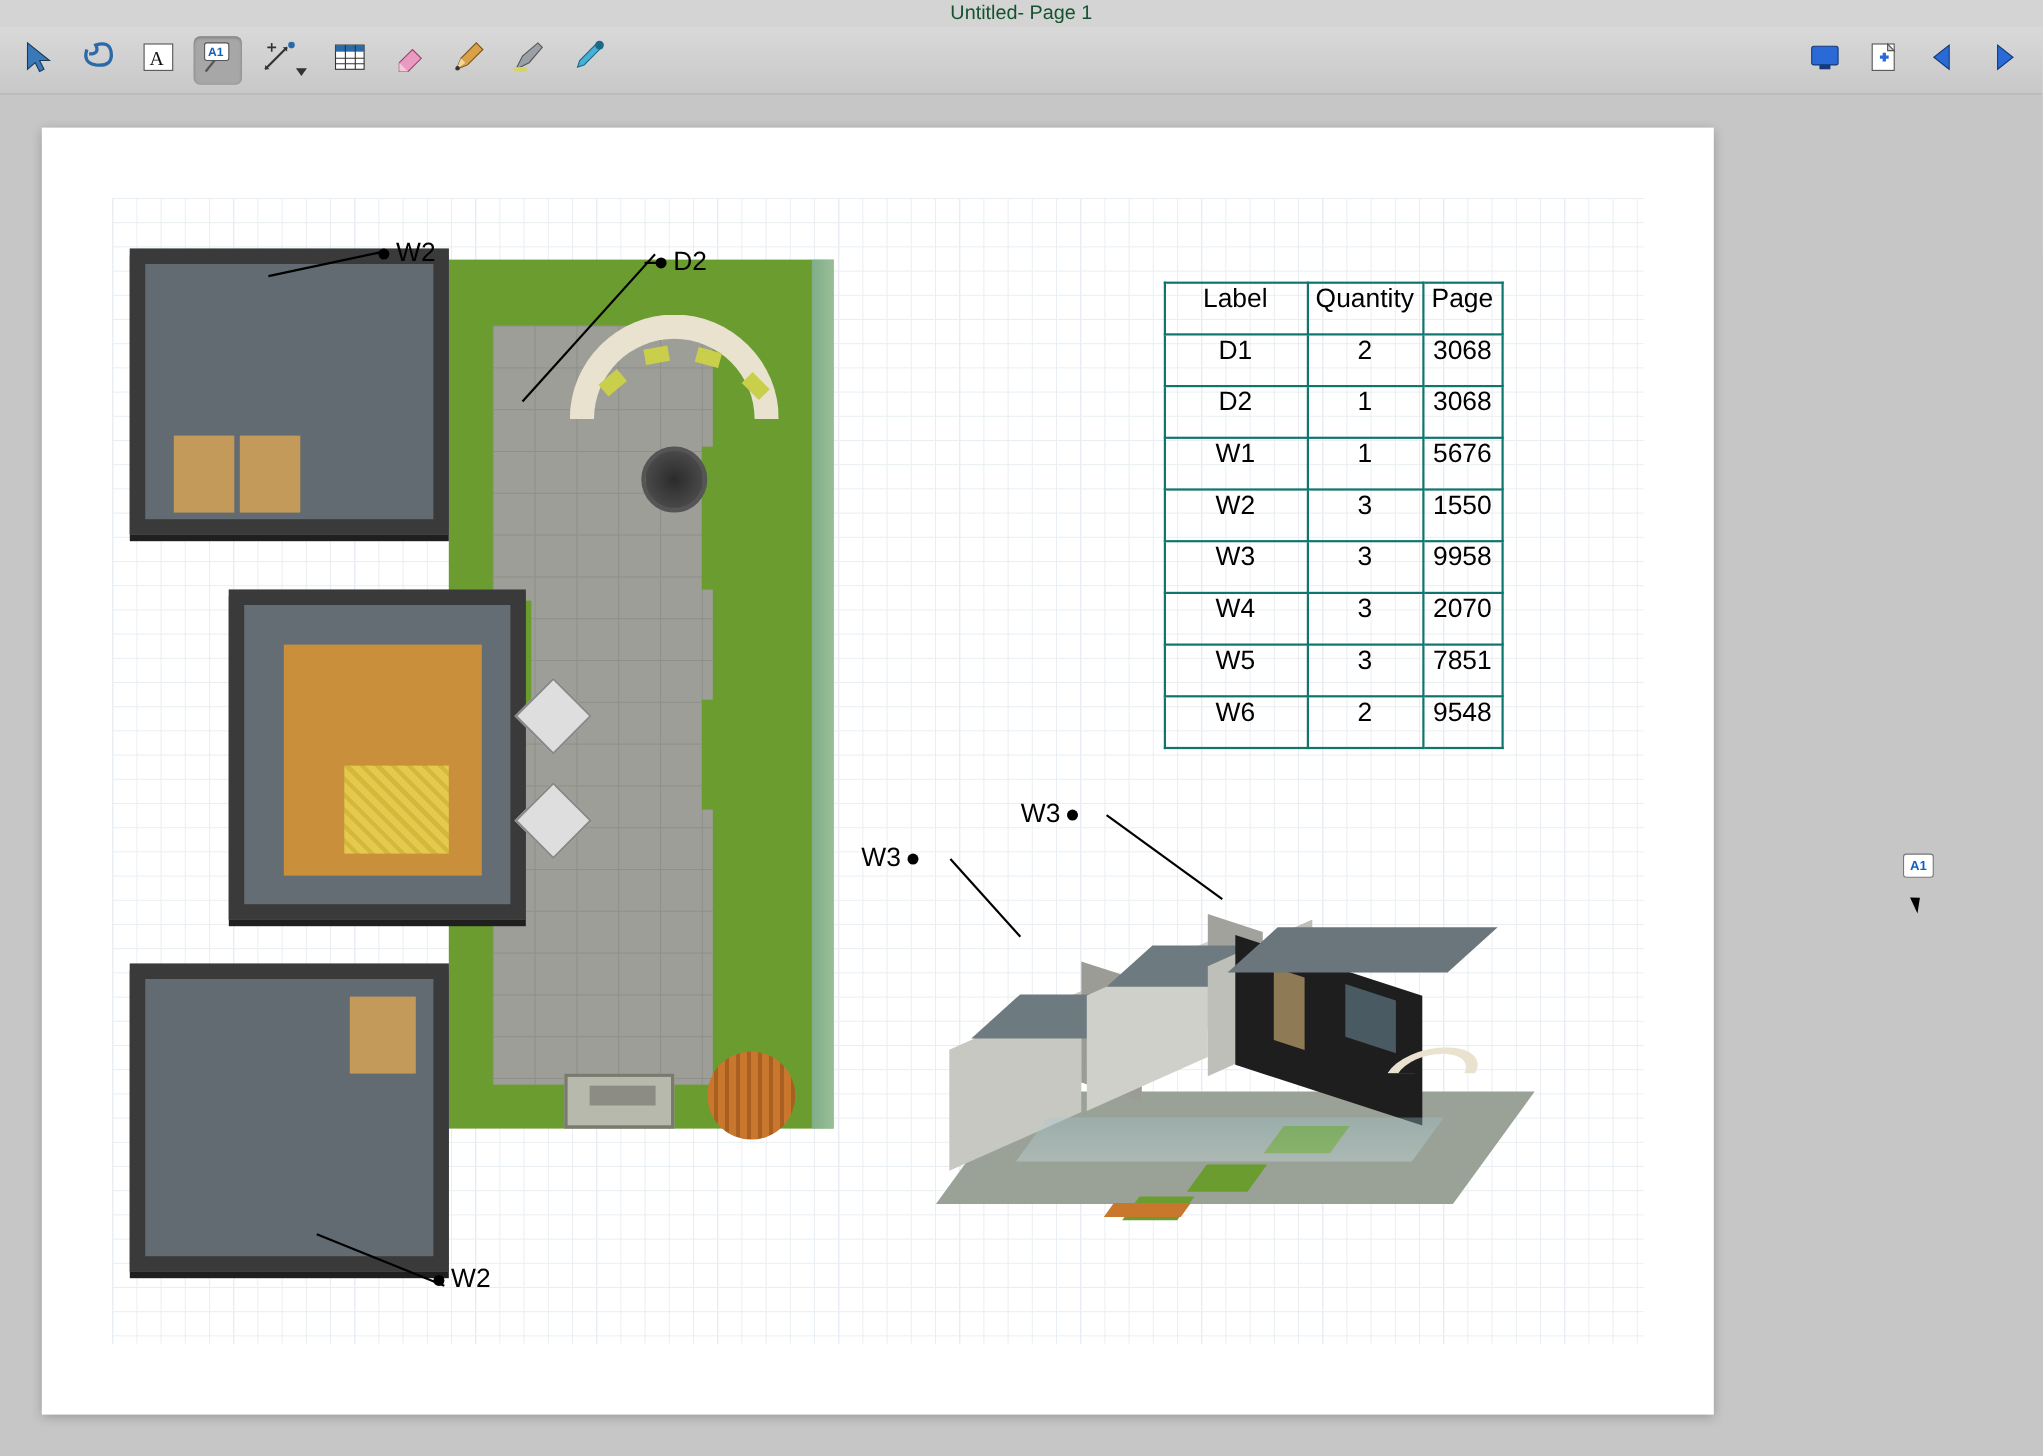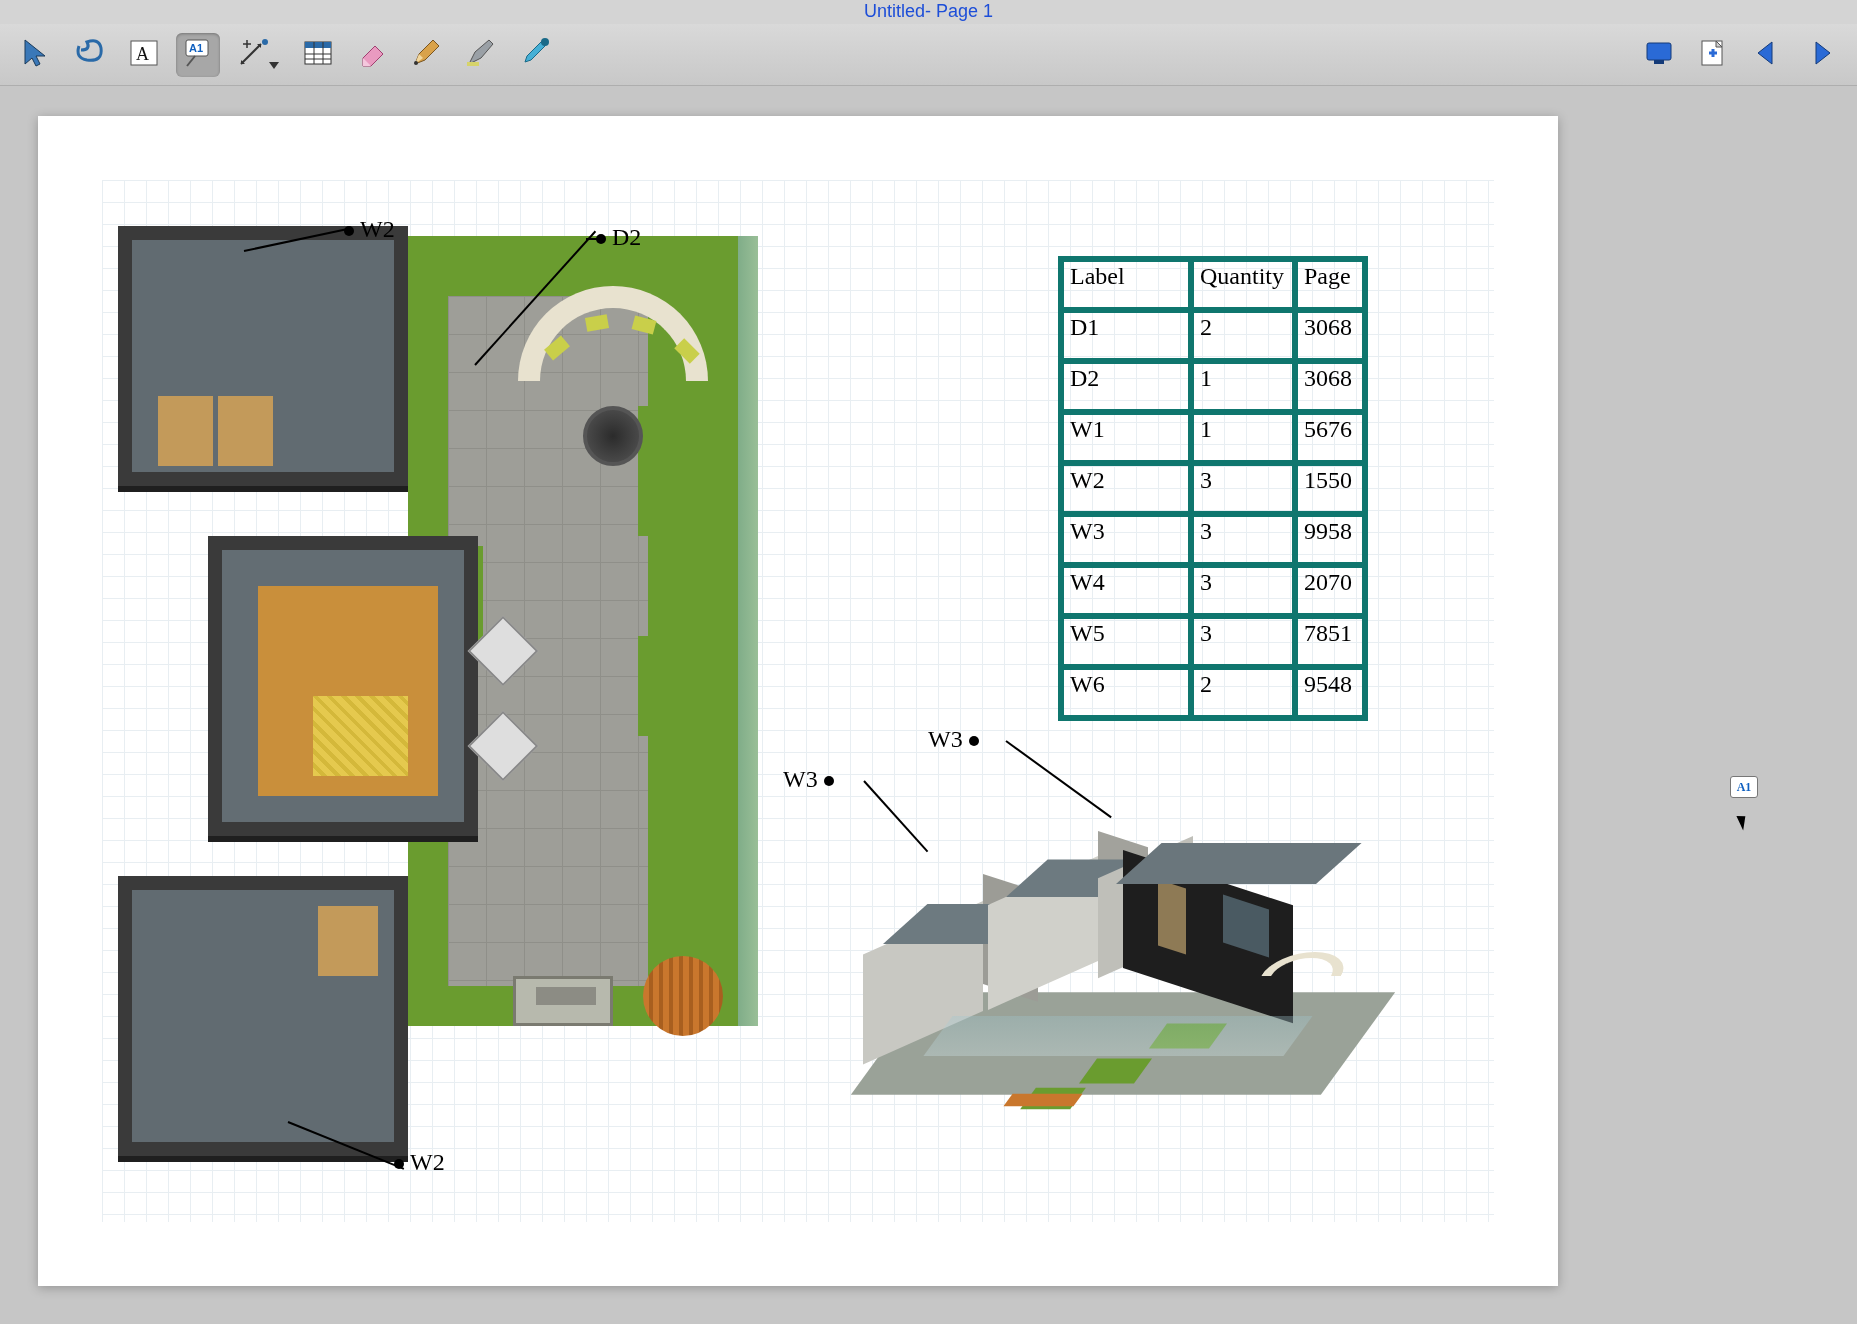--- a/index.html
+++ b/index.html
@@ -2,41 +2,41 @@
 <html><head>
 <meta charset="utf-8">
 <style>
   * { box-sizing: border-box; margin: 0; padding: 0; }
   html, body { width: 1857px; height: 1324px; overflow: hidden; font-family: "Helvetica Neue", Arial, sans-serif; }
   body { background: #c6c6c6; }
 
   
   .titlebar {
     height: 24px; line-height: 18px; text-align: center;
-    font-size: 18px; color: #1d4ed8; background: #d4d4d4;
+    font-size: 18px; color: #14532d; background: #d4d4d4;
     padding-top: 2px;
   }
   .toolbar {
     height: 62px; background: linear-gradient(#d9d9d9,#c8c8c8);
     border-bottom: 1px solid #aeaeae;
     display: flex; align-items: center; padding: 0 14px; gap: 10px;
     position: relative;
   }
   .toolbar .spacer { flex: 1; }
   .tool-btn {
     width: 44px; height: 44px; border-radius: 6px;
     display: flex; align-items: center; justify-content: center;
     cursor: pointer;
   }
   .tool-btn.active { background: #a7a7a7; box-shadow: inset 0 1px 3px rgba(0,0,0,.3); }
   .tool-btn svg { width: 34px; height: 34px; }
   .dropdown-caret { width:0;height:0;border-left:5px solid transparent;border-right:5px solid transparent;border-top:7px solid #333;margin-left:-2px;margin-top:22px;}
 
   
-  .workspace { position: absolute; top: 86px; left: 0; right: 0; bottom: 0; background:#c6c6c6;font-family:Liberation Serif, serif; }
+  .workspace { position: absolute; top: 86px; left: 0; right: 0; bottom: 0; background:#c6c6c6; }
   .page {
     position: absolute; left: 38px; top: 30px; width: 1520px; height: 1170px;
     background: #fff; box-shadow: 0 2px 10px rgba(0,0,0,.25);
   }
   .page-inner {
     position:absolute; left:64px; top:64px; right:64px; bottom:64px;
     background-image:
       linear-gradient(#e8eef2 1px, transparent 1px),
       linear-gradient(90deg,#e8eef2 1px, transparent 1px),
       linear-gradient(#dbe6ed 1px, transparent 1px),
@@ -68,21 +68,21 @@
   .iso-front { position:absolute; background:#2a2a2a; transform:skewY(18deg); transform-origin:top left;}
   .iso-side { position:absolute; background:#bcbcb6; transform:skewY(-24deg); transform-origin:top right;}
 
   
   .callout { position:absolute; font-size:24px; font-weight:500; color:#000; white-space:nowrap; }
   .callout .dot { display:inline-block;width:10px;height:10px;background:#000;border-radius:50%;vertical-align:middle;margin:0 6px;}
   .leader { position:absolute; height:2px; background:#000; transform-origin:left center;}
 
   
   .data-table { position:absolute; left:1020px; top:140px; border-collapse:collapse; font-size:24px; }
-  .data-table th, .data-table td { border:6px solid #0f766e; padding:1px 8px 18px 6px; text-align:left; line-height:26px; }
+  .data-table th, .data-table td { border:2px solid #0f766e; padding:1px 8px 18px 6px; text-align:center; line-height:26px; }
   .data-table th { font-weight:400; }
   .data-table .col-label{width:130px;} .data-table .col-qty{width:100px;} .data-table .col-size{width:70px;}
 
   
   .cursor-badge { position:absolute; left:1730px; top:690px; }
   .cursor-badge .ptr { width:0;height:0;border-left:8px solid #000;border-bottom:12px solid transparent;border-top:4px solid transparent;transform:rotate(-25deg) translate(2px,18px);position:absolute;}
   .cursor-badge .chip { width:28px;height:22px;background:#fff;border:1px solid #777;border-radius:3px;display:flex;align-items:center;justify-content:center;font-size:12px;color:#1060c0;font-weight:bold;}
 
   
   .grill { position:absolute; width:100px;height:50px;background:#b7b9ad;border:3px solid #7a7a70;}

